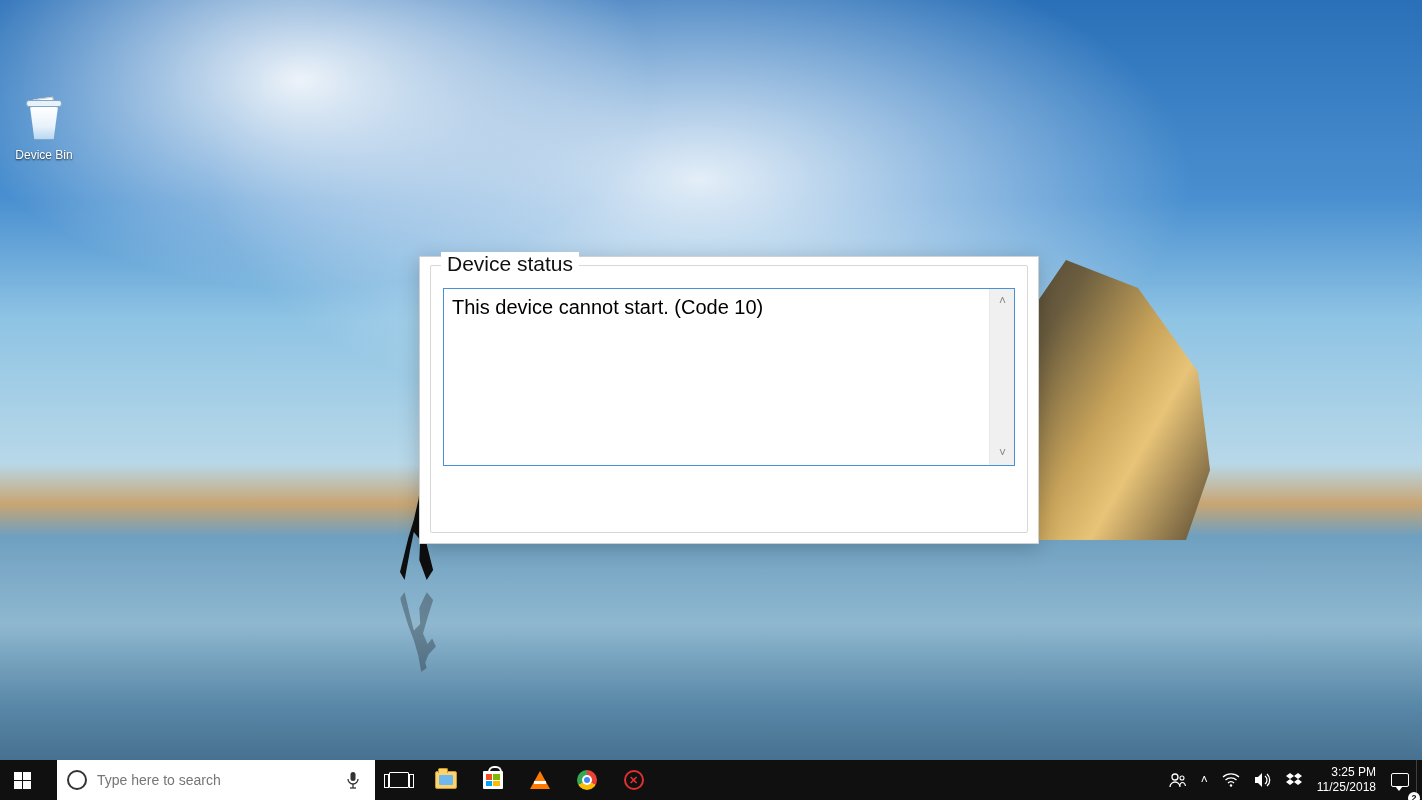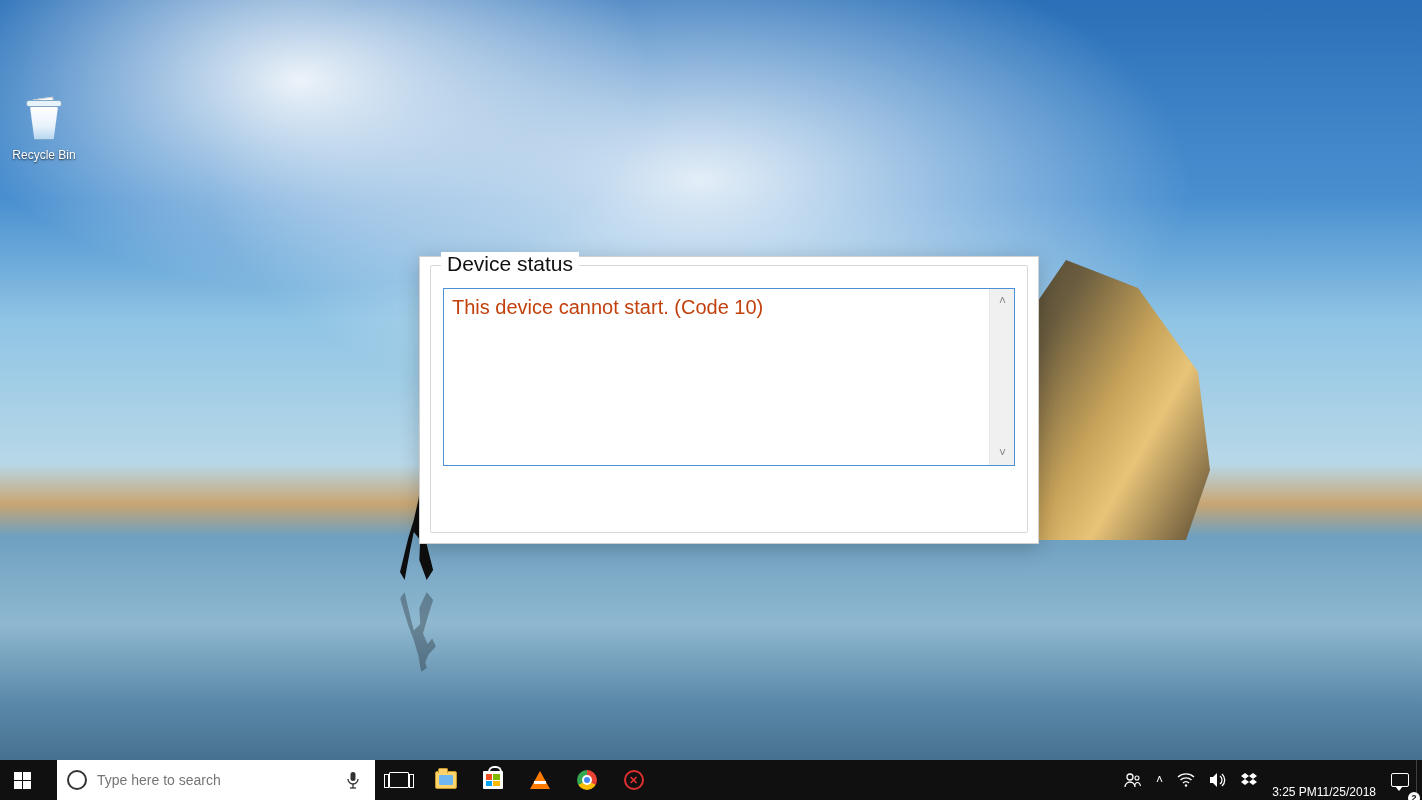--- a/index.html
+++ b/index.html
@@ -73,21 +73,21 @@
   .fieldset-legend {
     position:absolute; left:10px; top:-14px; background:#fff; padding:0 6px;
     font-size:21px; color:#111; font-weight:400;
   }
   .status-box-wrap {
     position:relative; width:100%; height:178px;
     border:1px solid #4a90d9; background:#fff;
   }
   .status-box {
     position:absolute; inset:0; right:25px; padding:6px 8px;
-    font-size:20px; color:#c2410c; background:#fff; line-height:1.25;
+    font-size:20px; color:#000000; background:#fff; line-height:1.25;
   }
   .scrollbar { position:absolute; right:0; top:0; bottom:0; width:25px; background:#f0f0f0; border-left:1px solid #e8e8e8; }
   .scroll-arrow { position:absolute; left:0; width:25px; height:24px; display:flex; align-items:center; justify-content:center; color:#8a8a8a; font-size:12px; }
   .scroll-arrow.up { top:0; }
   .scroll-arrow.down { bottom:0; }
 
   
   .taskbar {
     position:absolute; left:0; right:0; bottom:0; height:40px;
     background:#101010; display:flex; align-items:stretch; color:#fff;
@@ -109,21 +109,21 @@
     font-family:inherit;
   }
   .search-box .mic {
     width:20px; height:20px; margin:0 12px 0 4px; display:flex; align-items:center; justify-content:center;
   }
   .task-btn { width:47px; display:flex; align-items:center; justify-content:center; cursor:pointer; }
   .task-icon { width:24px; height:24px; display:flex; align-items:center; justify-content:center; }
 
   .tray { margin-left:auto; display:flex; align-items:stretch; }
   .tray-item { display:flex; align-items:center; justify-content:center; padding:0 7px; cursor:pointer; color:#fff; font-size:14px; }
-  .clock { display:flex; flex-direction:row; align-items:flex-end; justify-content:center; padding:0 8px; font-size:12px; line-height:1.25; cursor:pointer; }
+  .clock { display:flex; flex-direction:column; align-items:flex-end; justify-content:center; padding:0 8px; font-size:12px; line-height:1.25; cursor:pointer; }
   .show-desktop { width:6px; border-left:1px solid #404040; cursor:pointer; }
 
   
   .explorer-ico { width:22px;height:18px;background:#ffd36b;border:1px solid #c49a2c;border-radius:2px;position:relative; }
   .explorer-ico::before{content:"";position:absolute;left:2px;top:-4px;width:8px;height:4px;background:#ffd36b;border:1px solid #c49a2c;border-bottom:none;border-radius:2px 2px 0 0;}
   .explorer-ico::after{content:"";position:absolute;left:3px;top:3px;right:3px;bottom:3px;background:#6fb8ef;border-radius:1px;}
   .store-ico { width:20px;height:18px;background:#fff;position:relative;border-radius:1px; }
   .store-ico::before{content:"";position:absolute;left:5px;top:-5px;width:10px;height:6px;border:2px solid #fff;border-bottom:none;border-radius:6px 6px 0 0;}
   .store-ico::after{content:"";position:absolute;inset:0;display:grid;grid-template-columns:1fr 1fr;grid-template-rows:1fr 1fr;}
   .store-squares{position:absolute;inset:3px;display:grid;grid-template-columns:1fr 1fr;grid-template-rows:1fr 1fr;gap:1px;}
@@ -150,21 +150,21 @@
 <div class="rock"></div>
 <div class="runner"></div>
 <div class="runner-reflection"></div>
 
 <div class="desktop-icon">
   <div class="recycle-bin-glyph">
     <div class="paper"></div>
       <div class="lid"></div>
       <div class="bin"></div>
   </div>
-  <div class="desktop-icon-label">Recycle Bin</div>
+  <div class="desktop-icon-label">Device Bin</div>
 </div>
 
 <div class="dialog">
   <div class="fieldset">
     <div class="fieldset-legend">Device status</div>
     <div class="status-box-wrap">
       <div class="status-box">This device cannot start. (Code 10)</div>
       <div class="scrollbar">
         <div class="scroll-arrow up">˄</div>
         <div class="scroll-arrow down">˅</div>

